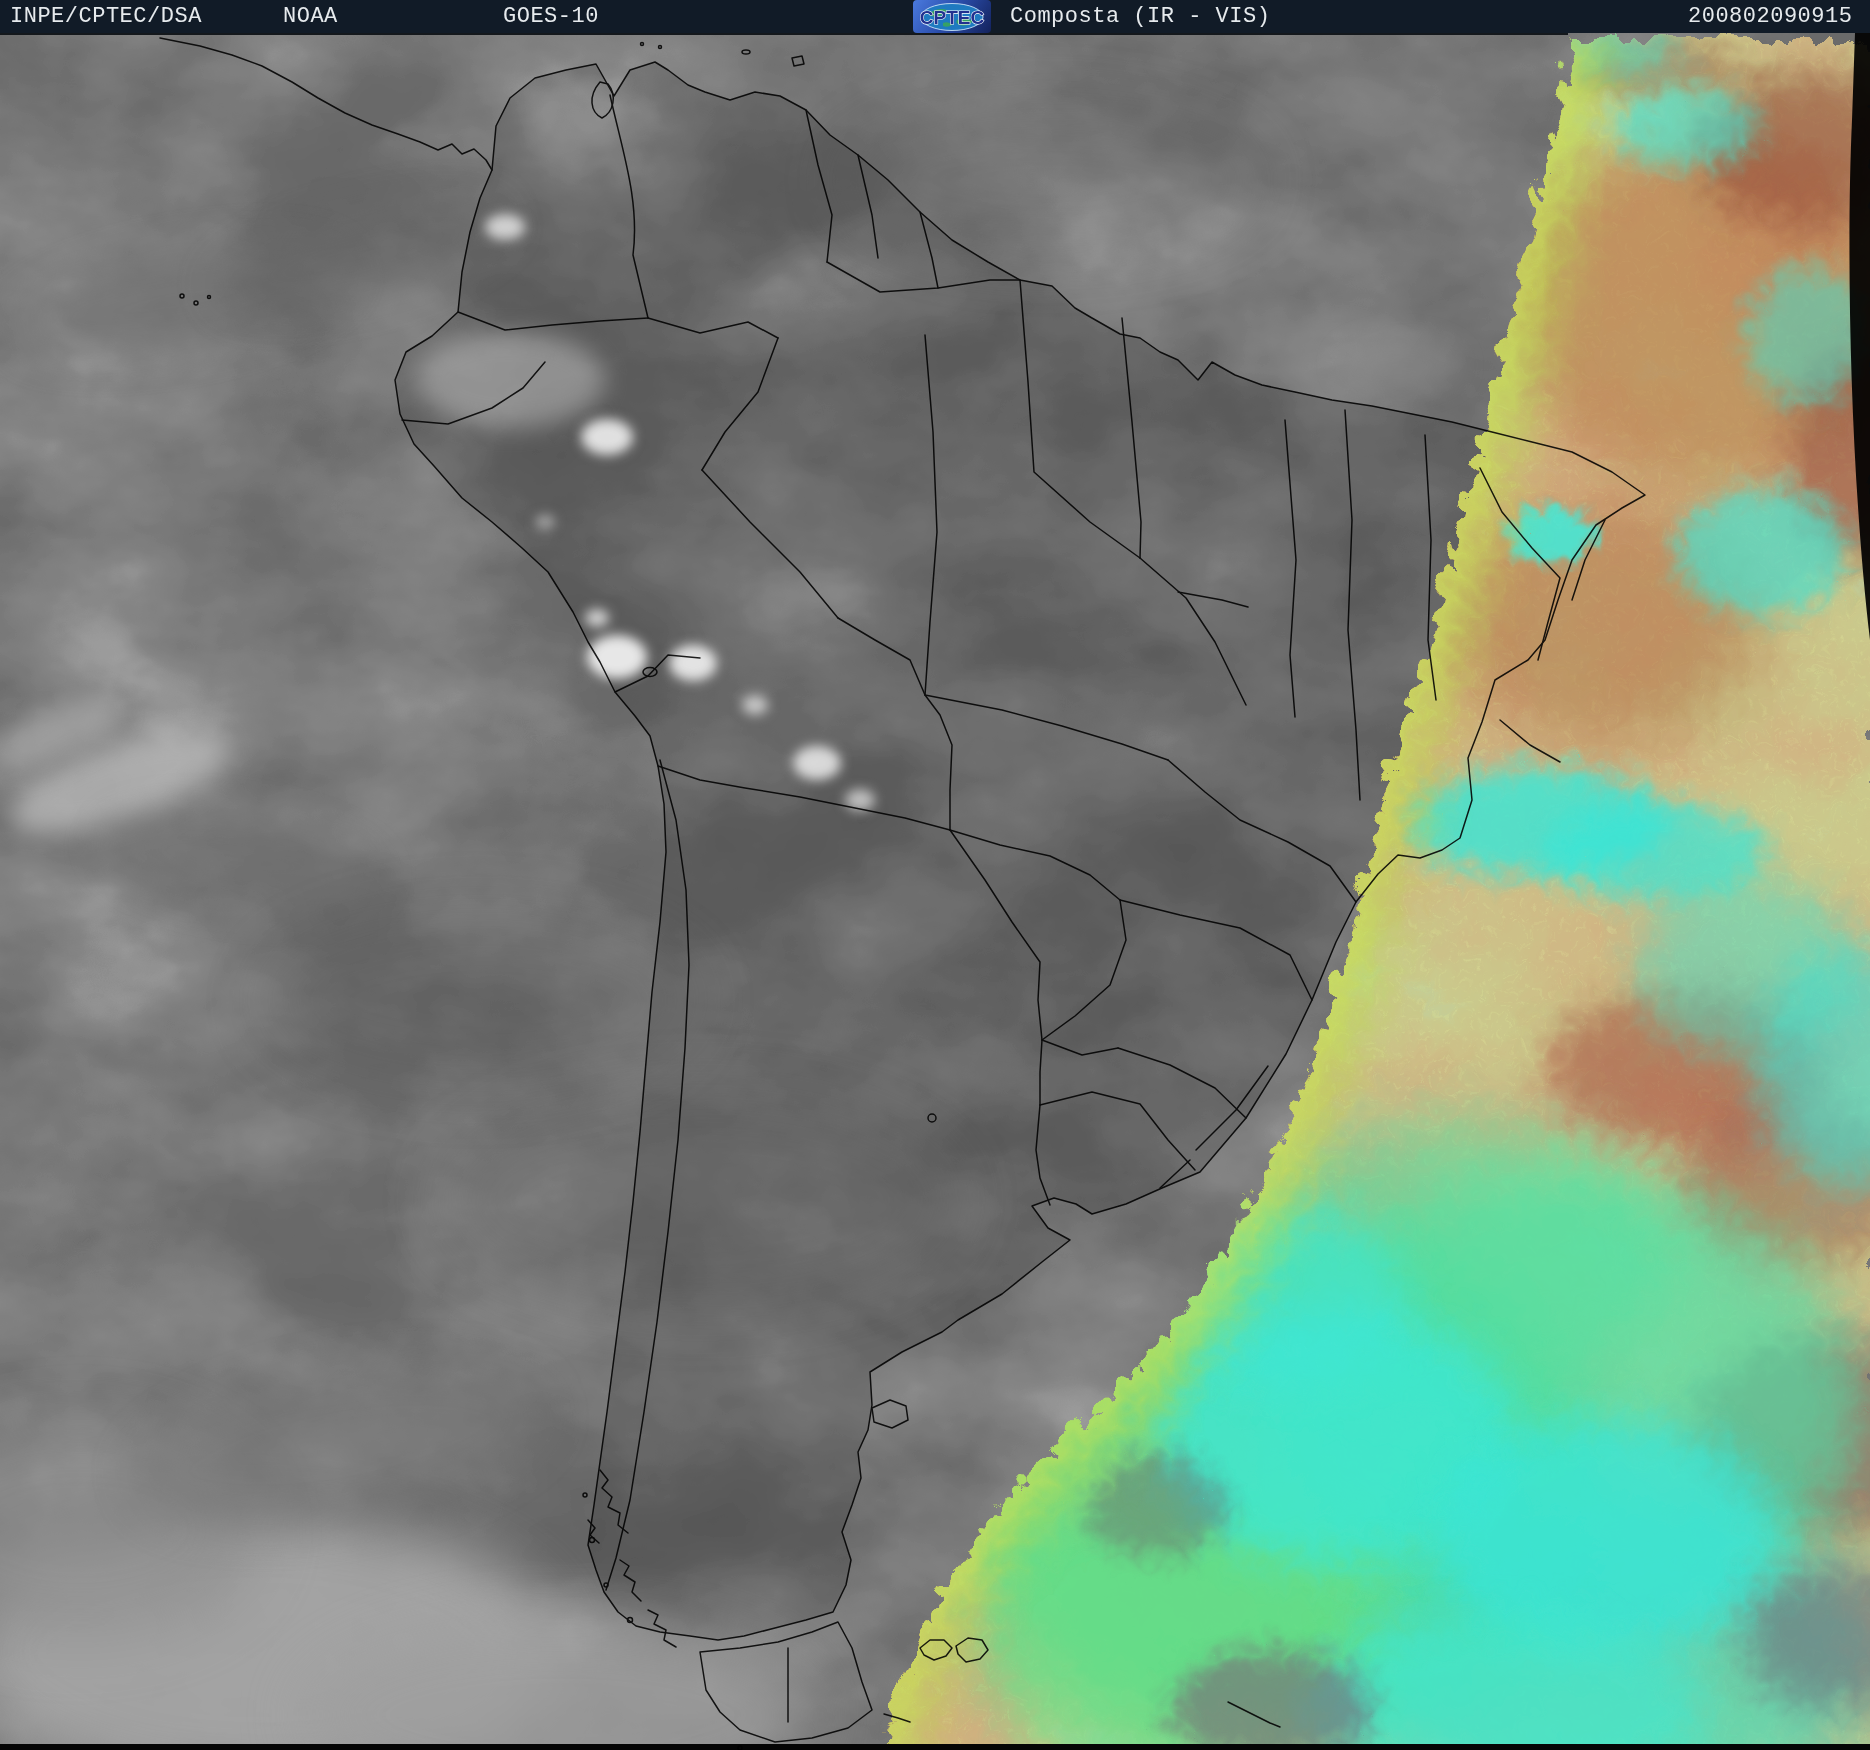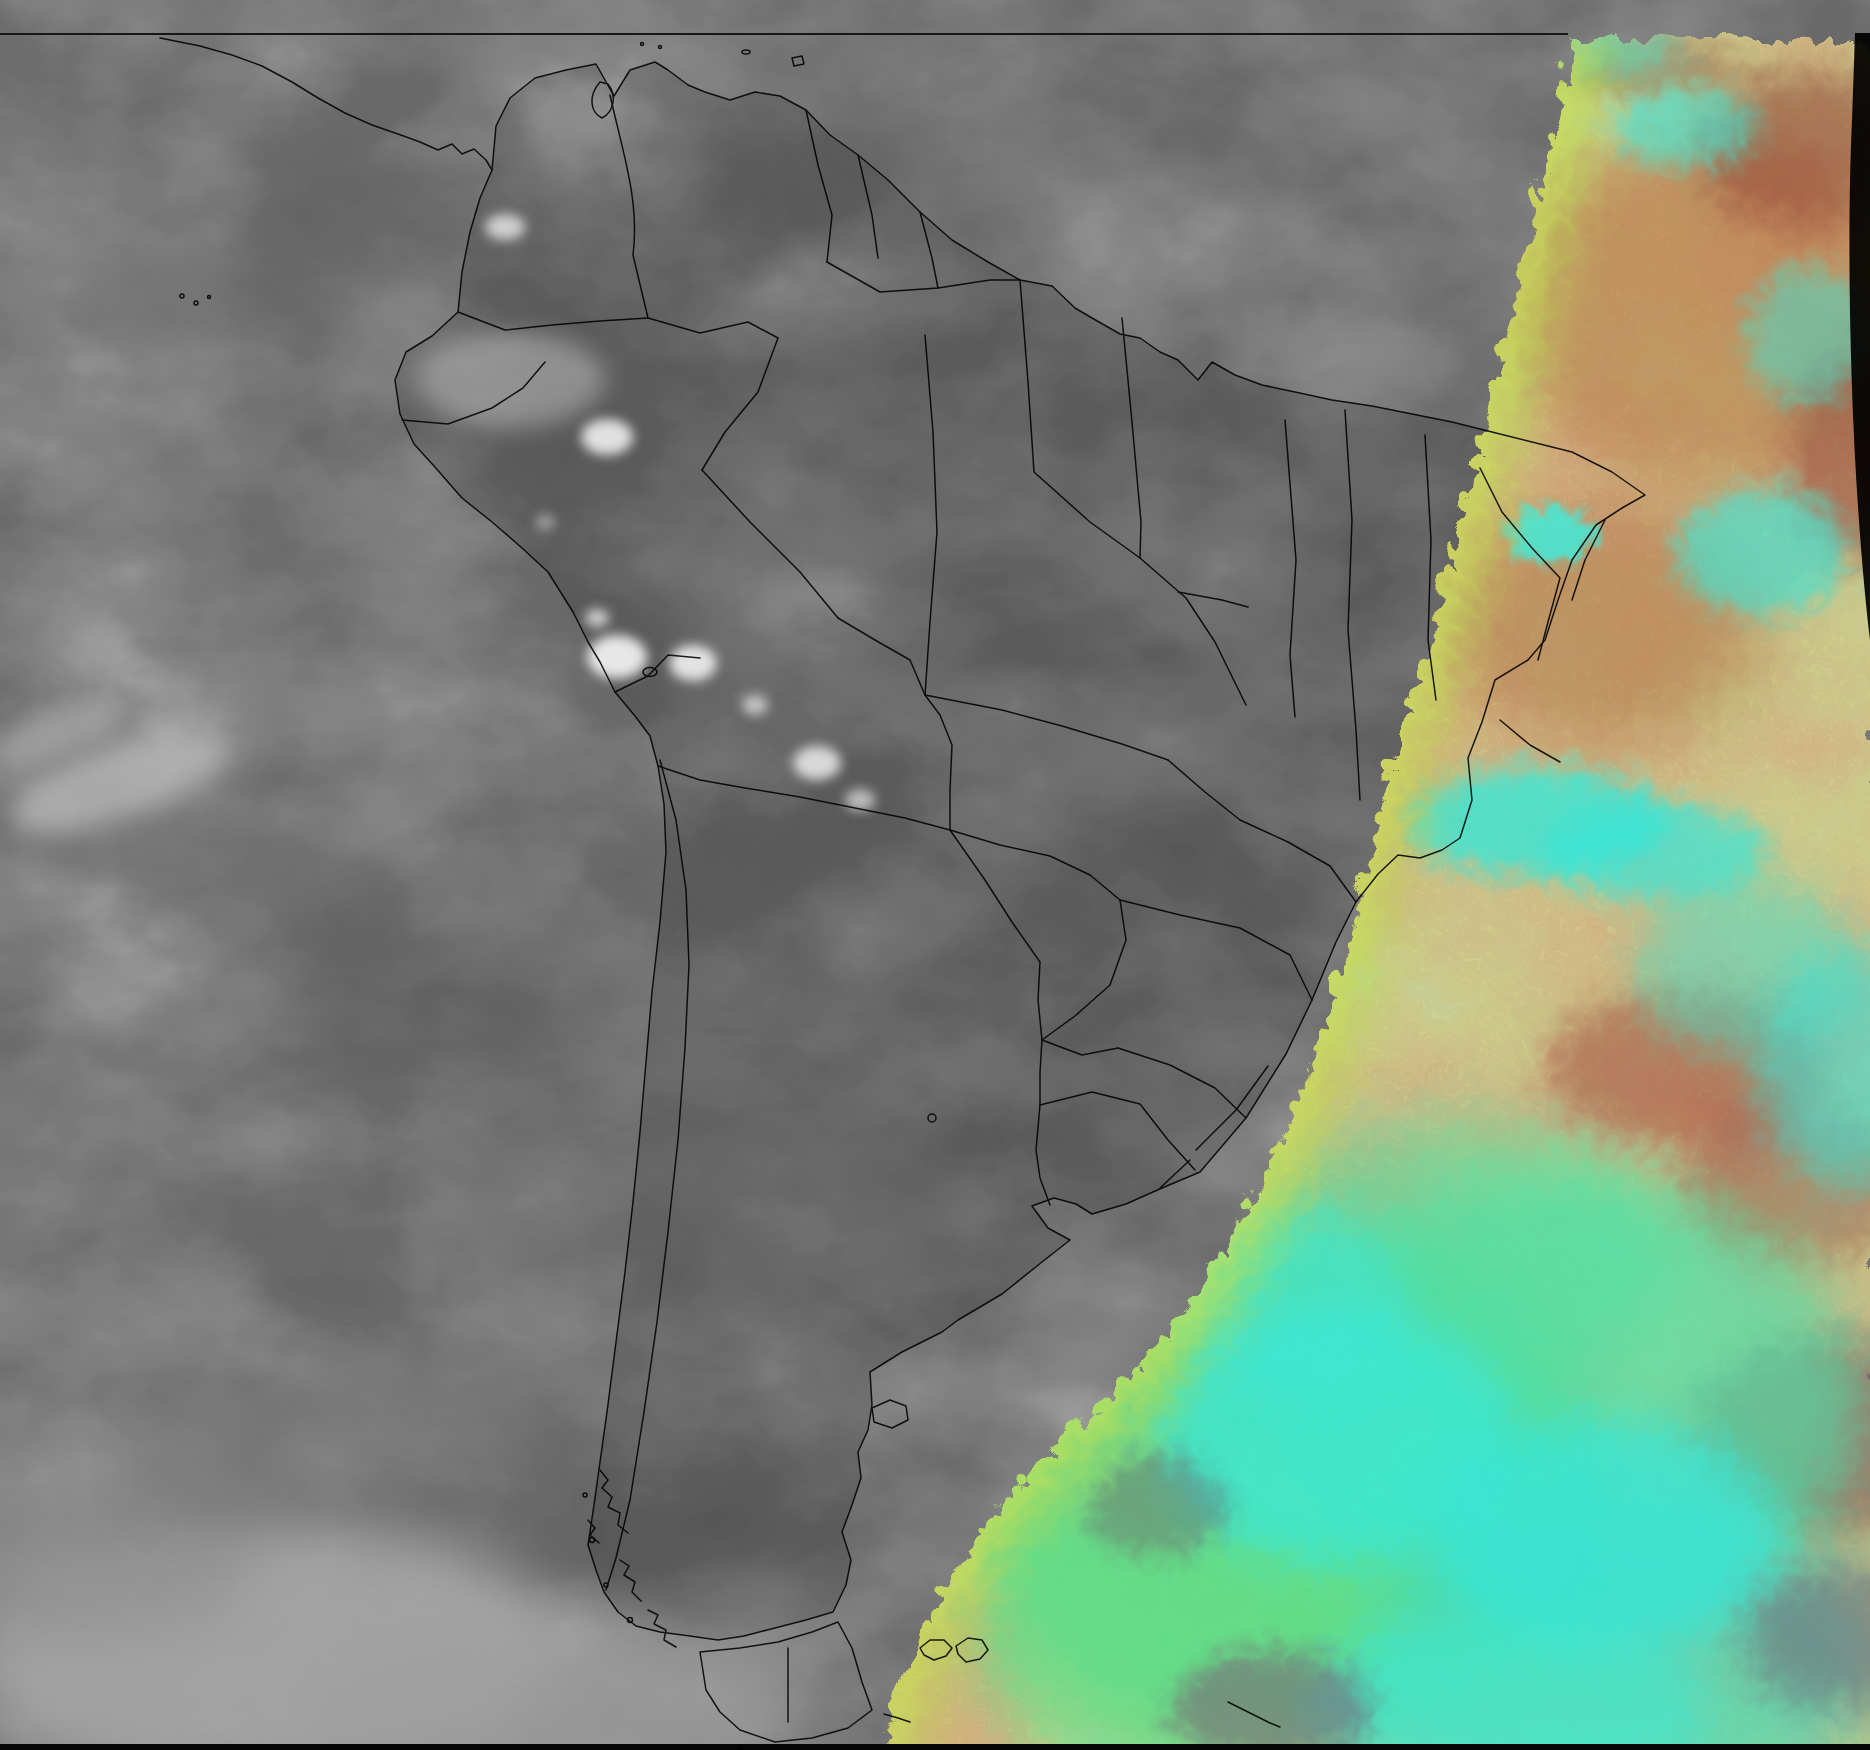--- a/index.html
+++ b/index.html
@@ -265,14 +265,28 @@
         <path d="M 588,1520 l 7,8 -5,7 9,8"></path>
         <circle cx="585" cy="1495" r="2"></circle>
           <circle cx="592" cy="1540" r="2.5"></circle>
         <circle cx="606" cy="1585" r="2"></circle>
           <circle cx="630" cy="1620" r="2.5"></circle>
         <circle cx="740" cy="1748" r="2"></circle>
       </g>
     </g>
   </svg>
 
+  <div class="hdr">
+    <span class="ht agency">INPE/CPTEC/DSA</span>
+    <span class="ht noaa">NOAA</span>
+    <span class="ht sat-name">GOES-10</span>
+    <div class="logo">
+      <svg width="78" height="33" viewBox="0 0 78 33" xmlns="http://www.w3.org/2000/svg">
+        <ellipse cx="39" cy="17" rx="31" ry="13.5" fill="#1f7ac0" stroke="#bcd6f2" stroke-width="1"></ellipse>
+        <path fill="#3aa55a" d="M 18,12 q 8,-5 16,-2 q -4,6 -12,7 q -6,-1 -4,-5 z M 44,20 q 9,-3 16,1 q -5,6 -13,4 q -5,-2 -3,-5 z M 30,23 q 6,-2 9,2 q -4,3 -9,1 z" opacity=".9"></path>
+        <text x="39" y="24" text-anchor="middle" font-family="Liberation Sans, sans-serif" font-size="19" font-weight="bold" fill="#22318f" stroke="#ffffff" stroke-width="1.1" paint-order="stroke">CPTEC</text>
+      </svg>
+    </div>
+    <span class="ht product">Composta (IR - VIS)</span>
+    <span class="ht tstamp">200802090915</span>
+  </div>
 
 </div>
 
 </body></html>

